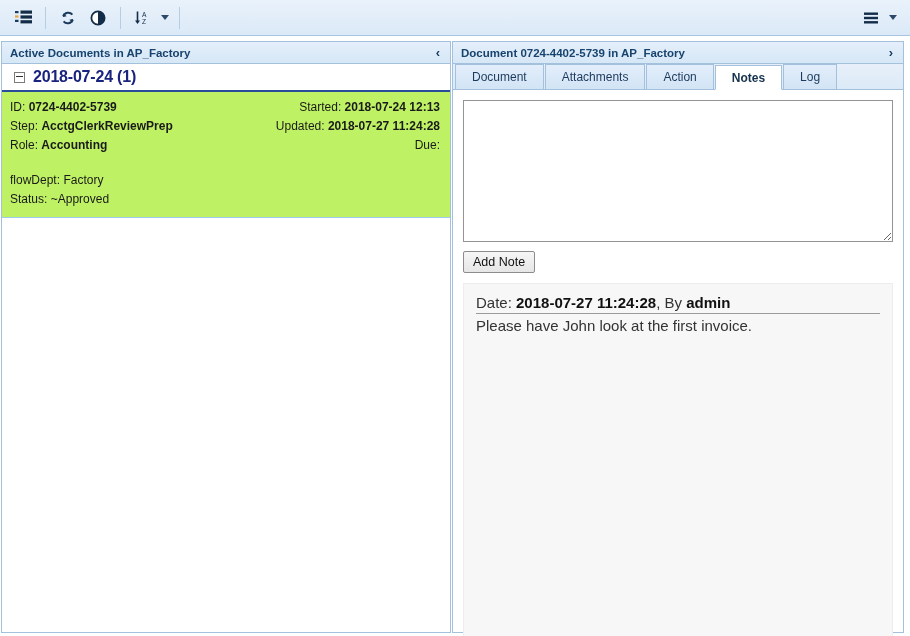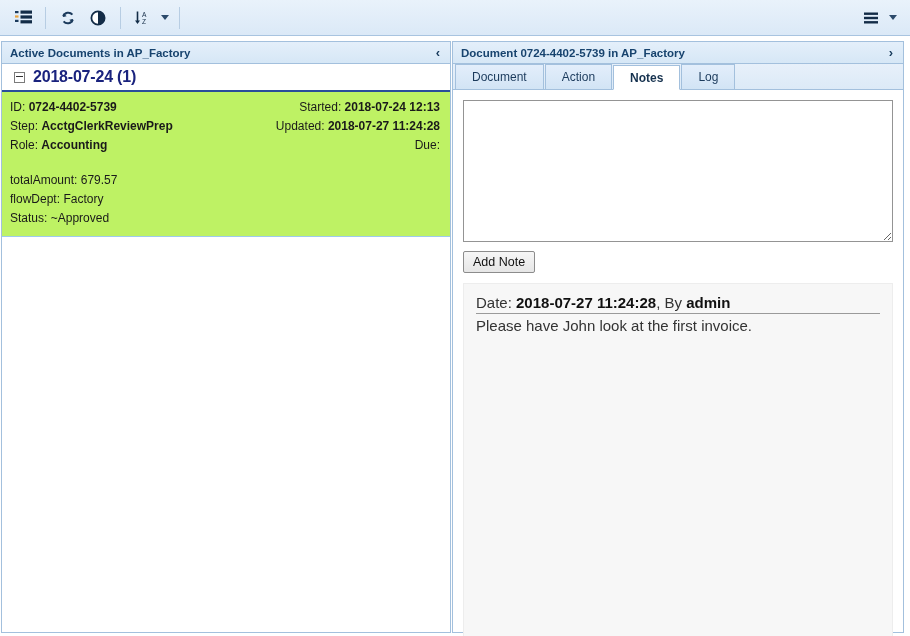--- a/index.html
+++ b/index.html
@@ -357,44 +357,41 @@
         </span>
         <span>
           <span class="lbl">Due:</span>
           <span class="val"></span>
         </span>
       </div>
 
       <div class="doc-spacer"></div>
 
       <div class="doc-line">
-        <span class="lbl">totalAmount:</span>
-        <span class="val">679.57</span>
-      </div>
-      <div class="doc-line">
         <span class="lbl">flowDept:</span>
         <span class="val">Factory</span>
       </div>
       <div class="doc-line">
         <span class="lbl">Status:</span>
         <span class="val">~Approved</span>
       </div>
     </div>
 
   </div>
 </div>
 
 <div class="panel panel-right">
   <div class="panel-head">
     <span class="title">Document 0724-4402-5739 in AP_Factory</span>
     <span class="chev">›</span>
   </div>
 
   <div class="tabbar">
     <div class="tab">Document</div>
+    <div class="tab">Attachments</div>
     <div class="tab">Action</div>
     <div class="tab active">Notes</div>
     <div class="tab">Log</div>
   </div>
 
   <div class="tabpane">
     <textarea class="note-input" placeholder="" style=""></textarea>
 
     <button class="addnote-btn">Add Note</button>
 

